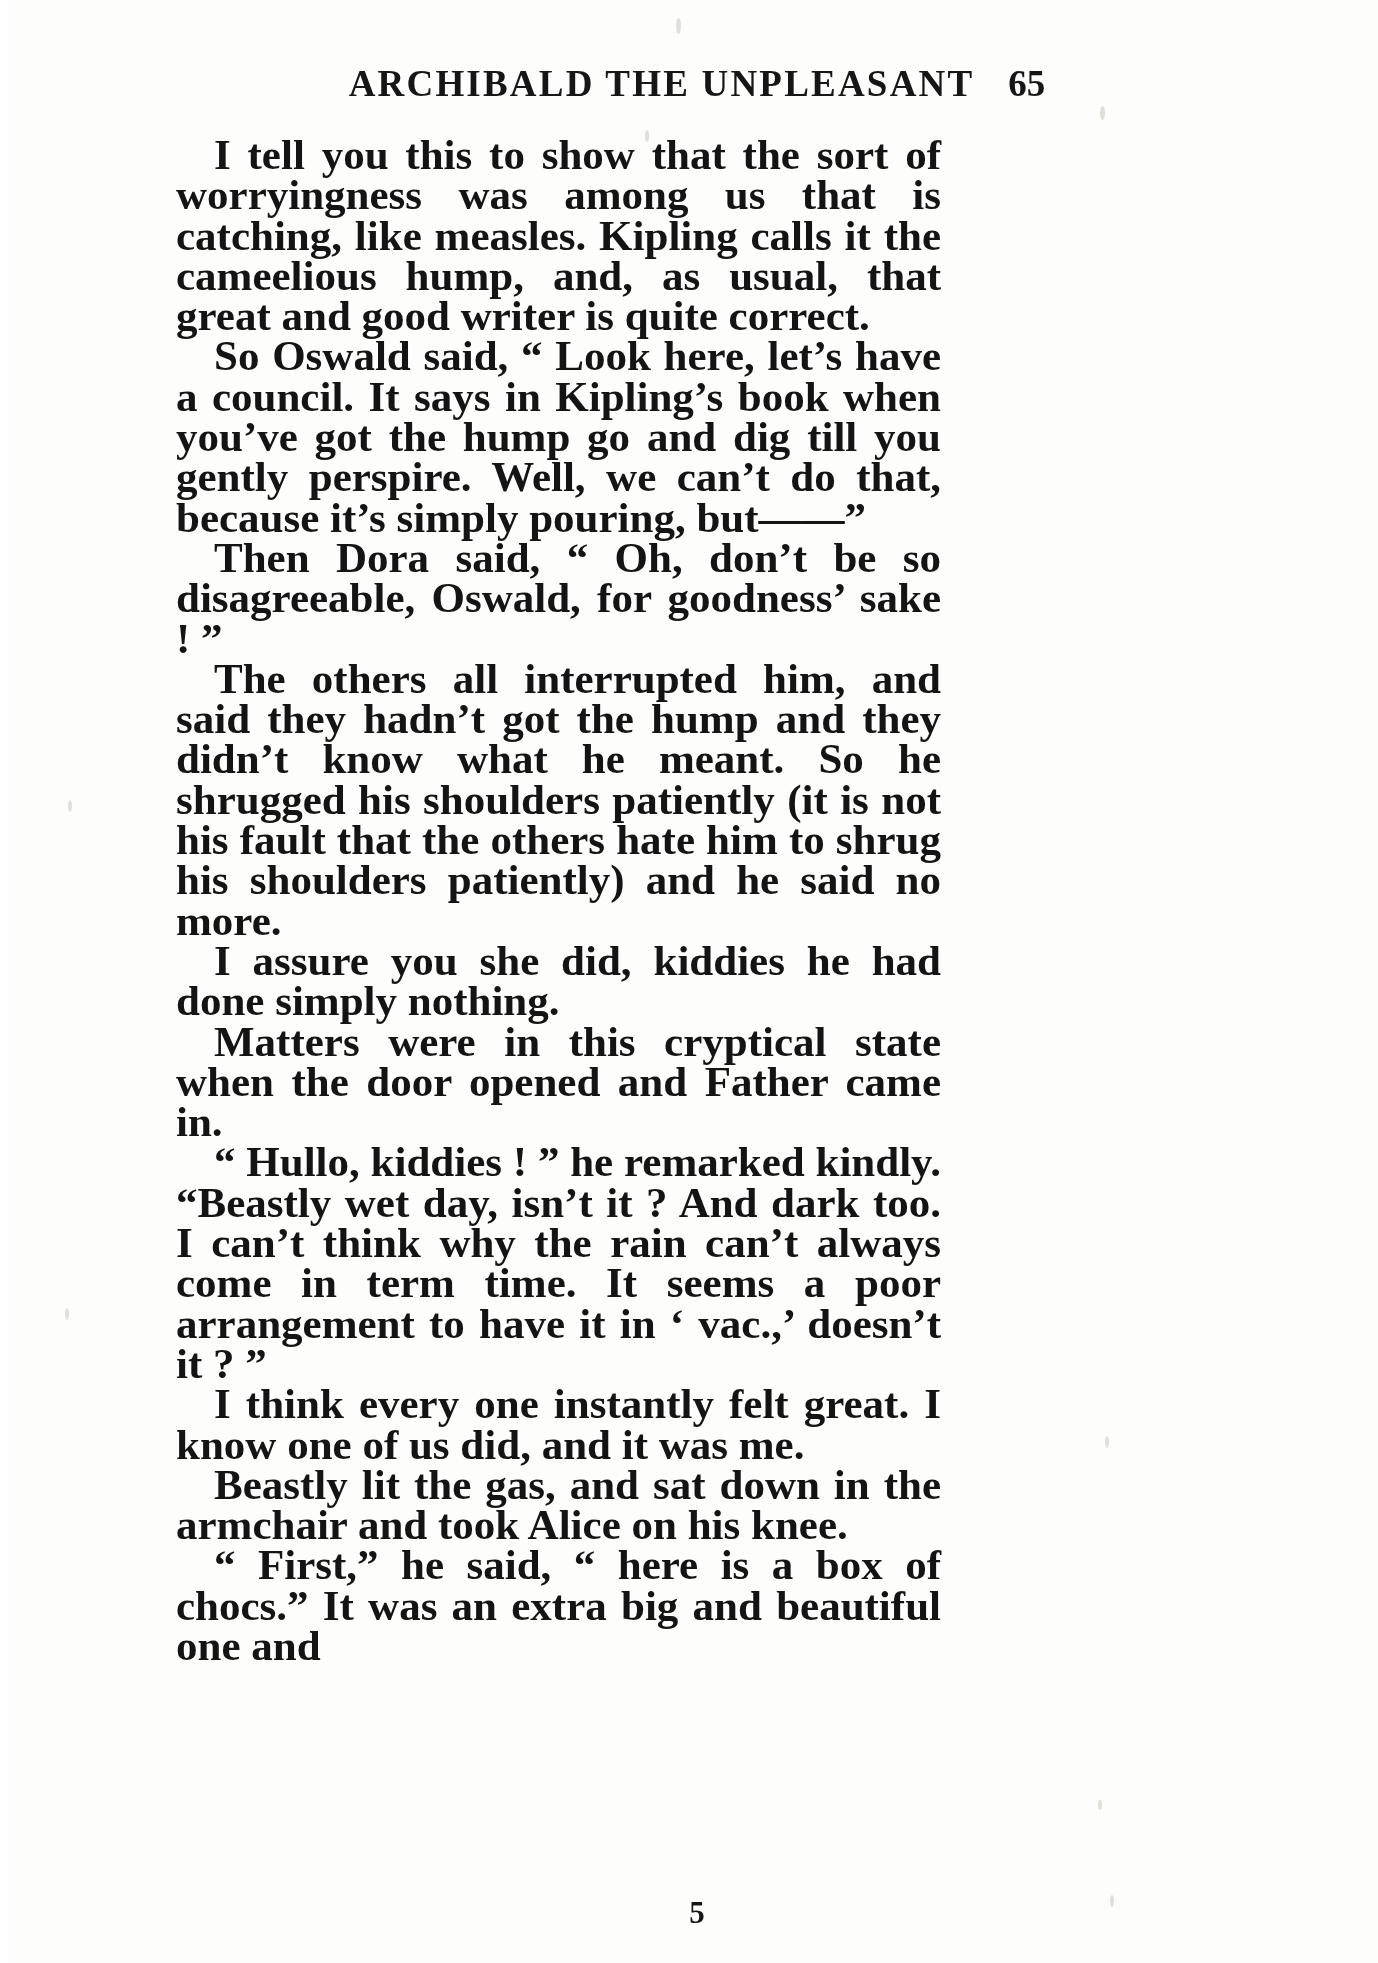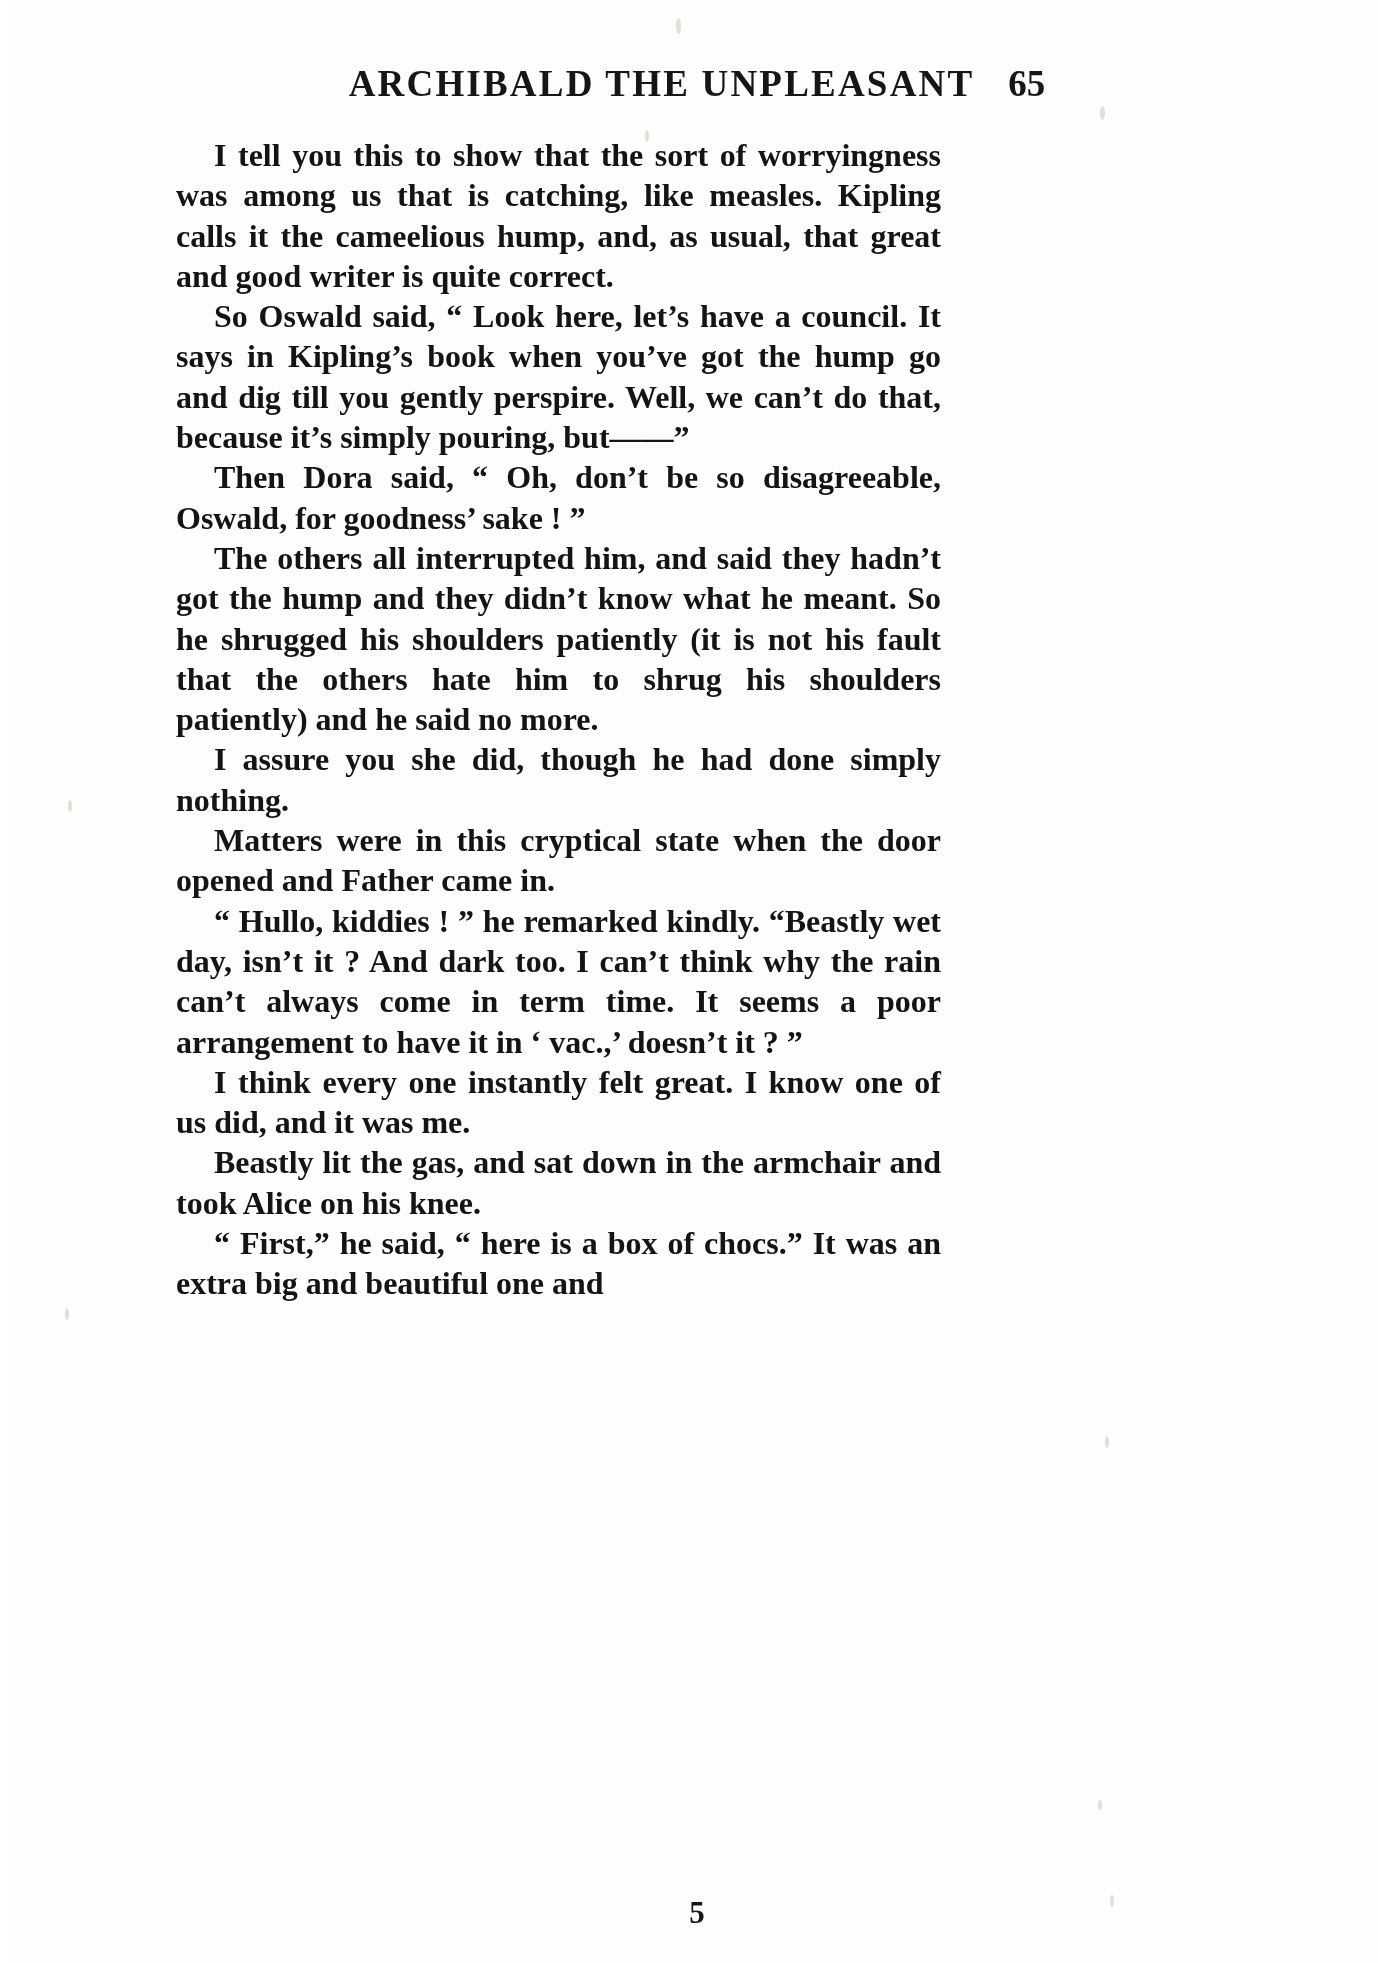--- a/index.html
+++ b/index.html
@@ -42,21 +42,21 @@
   .running-head .head-folio {
     display: inline;
     margin-left: 34px;
     letter-spacing: 0px;
   }
   .body-text {
     position: absolute;
     left: 168px;
     top: 135px;
     width: 765px;
-    font-size: 32px;
+    font-size: 43px;
     line-height: 40.3px;
     text-align: justify;
     text-justify: inter-word;
     color: #141414;
     font-weight: bold;
   }
   .body-text p {
     margin: 0;
     text-indent: 38px;
   }
@@ -85,21 +85,21 @@
 
   <div class="running-head">
     <span class="head-title">ARCHIBALD THE UNPLEASANT</span><span class="head-folio">65</span>
   </div>
 
   <div class="body-text">
     <p>I tell you this to show that the sort of worryingness was among us that is catching, like measles.  Kipling calls it the cameelious hump, and, as usual, that great and good writer is quite correct.</p>
     <p>So Oswald said, “ Look here, let’s have a council.  It says in Kipling’s book when you’ve got the hump go and dig till you gently perspire.  Well, we can’t do that, because it’s simply pouring, but——”</p>
     <p>Then Dora said, “ Oh, don’t be so disagreeable, Oswald, for goodness’ sake ! ”</p>
     <p>The others all interrupted him, and said they hadn’t got the hump and they didn’t know what he meant.  So he shrugged his shoulders patiently (it is not his fault that the others hate him to shrug his shoulders patiently) and he said no more.</p>
-    <p>I assure you she did, though he had done simply nothing.</p>
+    <p>I assure you she did, kiddies he had done simply nothing.</p>
     <p>Matters were in this cryptical state when the door opened and Father came in.</p>
     <p>“ Hullo, kiddies ! ” he remarked kindly. “Beastly wet day, isn’t it ?  And dark too. I can’t think why the rain can’t always come in term time.  It seems a poor arrangement to have it in ‘ vac.,’ doesn’t it ? ”</p>
     <p>I think every one instantly felt great.  I know one of us did, and it was me.</p>
     <p>Beastly lit the gas, and sat down in the armchair and took Alice on his knee.</p>
     <p>“ First,” he said, “ here is a box of chocs.” It was an extra big and beautiful one and</p>
   </div>
 
   <div class="page-folio">5</div>
 
   <div class="speck" style="left:668px; top:18px; width:5px; height:16px;"></div>

